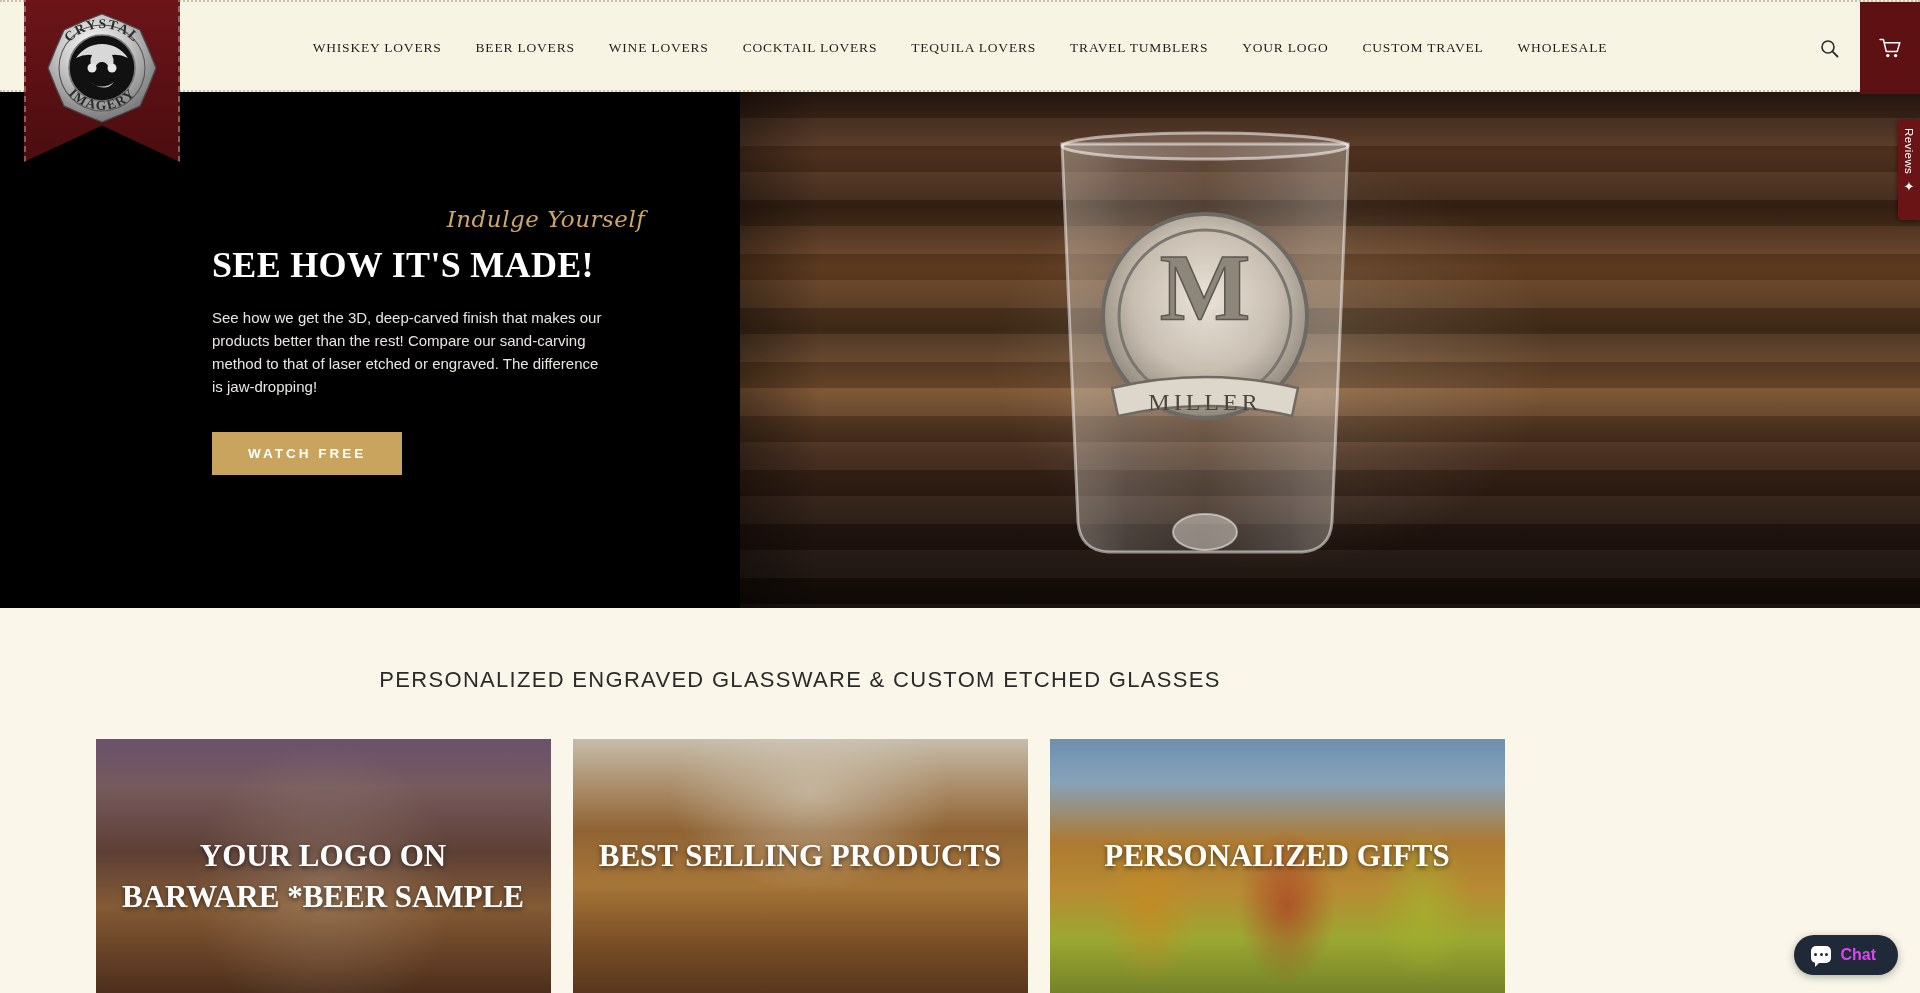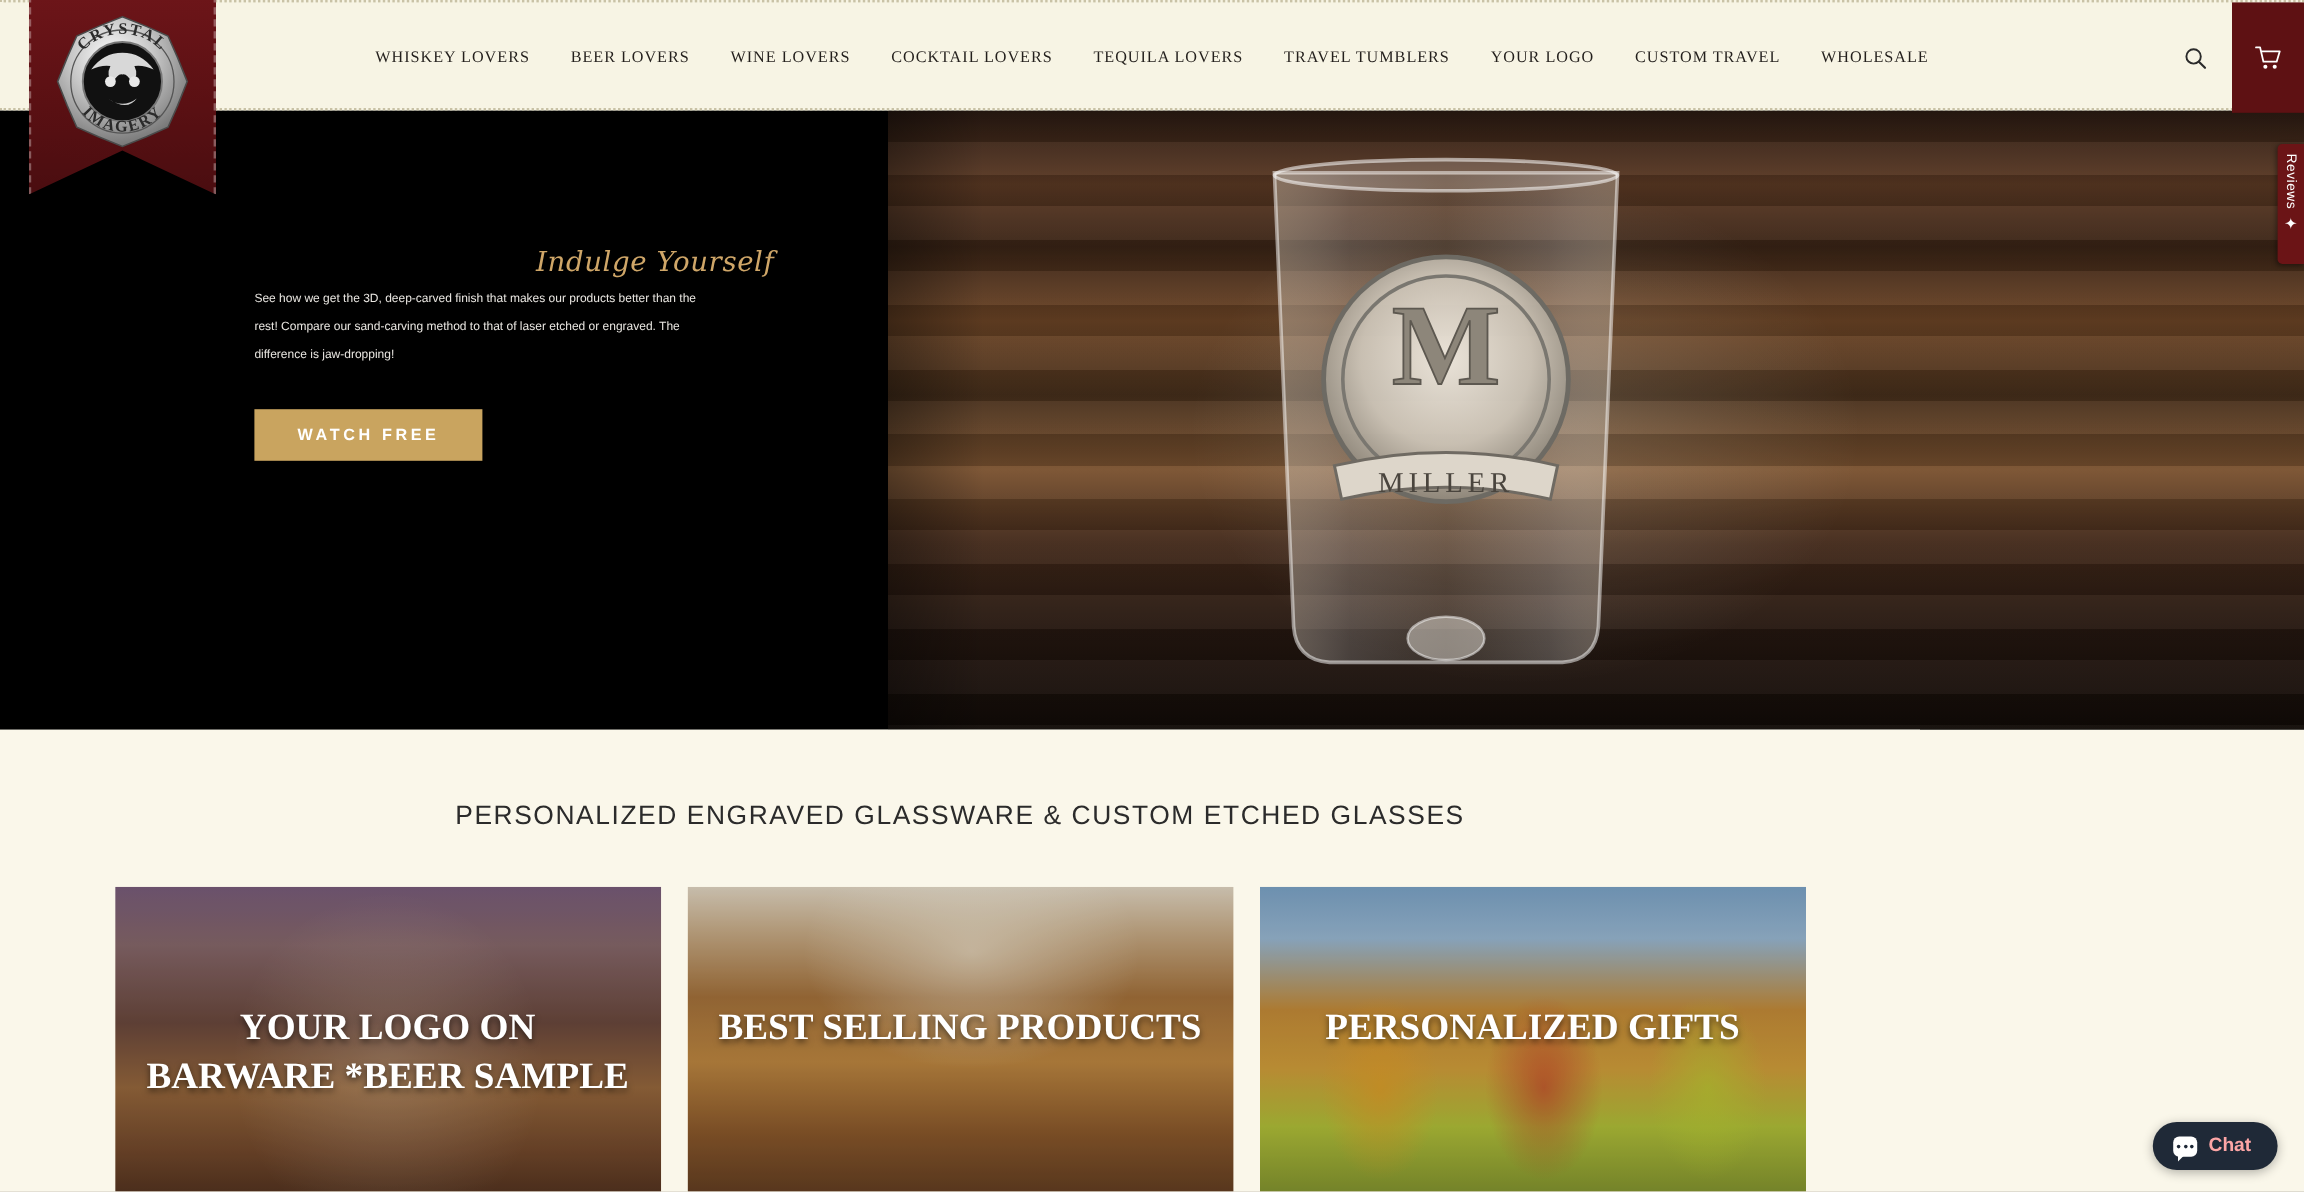--- a/index.html
+++ b/index.html
@@ -110,21 +110,21 @@
   }
   .hero-title {
     font-family:"Liberation Serif", serif;
     font-weight:bold;
     font-size:36px;
     letter-spacing:.3px;
     color:#ffffff;
     margin-top:26px;
   }
   .hero-para {
-    font-size:10px; line-height:23px; color:#e9e6e1;
+    font-size:15px; line-height:23px; color:#e9e6e1;
     margin-top:20px; width:390px; font-weight:400;
   }
   .watch-btn {
     display:inline-block; margin-top:34px;
     background:#c9a45f;
     color:#ffffff;
     font-size:13.5px; font-weight:bold; letter-spacing:3px;
     padding:14px 36px;
     border:none; cursor:pointer;
     box-shadow:4px 4px 0 rgba(0,0,0,.5);
@@ -201,24 +201,24 @@
   }
   .reviews-text {
     writing-mode:vertical-rl;
     font-size:11.5px; color:#ffffff; letter-spacing:.4px;
   }
   .reviews-star { color:#ffffff; font-size:13px; margin-top:5px; }
 
   
   .chat-widget {
     position:absolute; right:22px; bottom:18px;
-    background:#1f2937; color:#fca5a5;
+    background:#1f2937; color:#d946ef;
     border-radius:22px;
     padding:11px 22px 11px 17px;
-    display:flex; align-items:flex-end; gap:9px;
+    display:flex; align-items:flex-start; gap:9px;
     font-size:16px; font-weight:bold;
     cursor:pointer; z-index:80;
     box-shadow:0 2px 9px rgba(0,0,0,.3);
   }
   .chat-bubble-icon {
     width:20px; height:17px; background:#fff; border-radius:5px;
     position:relative; display:flex; align-items:center; justify-content:center; gap:2.5px;
   }
   .chat-bubble-icon::after {
     content:""; position:absolute; left:4px; bottom:-4px;
@@ -260,20 +260,21 @@
       <ellipse cx="165" cy="412" rx="32" ry="18" fill="rgba(245,240,230,.45)" stroke="rgba(255,255,255,.5)" stroke-width="2"></ellipse>
     </svg>
 
     <div class="hero-fade"></div>
 
     <div class="hero-content">
       <div class="eyebrow-row">
         <div class="eyebrow-line"></div>
         <div class="eyebrow-script">Indulge Yourself</div>
       </div>
+      <h1 class="hero-title">SEE HOW IT'S MADE!</h1>
       <p class="hero-para">See how we get the 3D, deep-carved finish that makes our products better than the rest! Compare our sand-carving method to that of laser etched or engraved. The difference is jaw-dropping!</p>
       <button class="watch-btn">WATCH FREE</button>
     </div>
   </div>
 
   <div class="header">
     <nav class="nav">
       <a class="nav-item">WHISKEY LOVERS</a>
       <a class="nav-item">BEER LOVERS</a>
       <a class="nav-item">WINE LOVERS</a>

